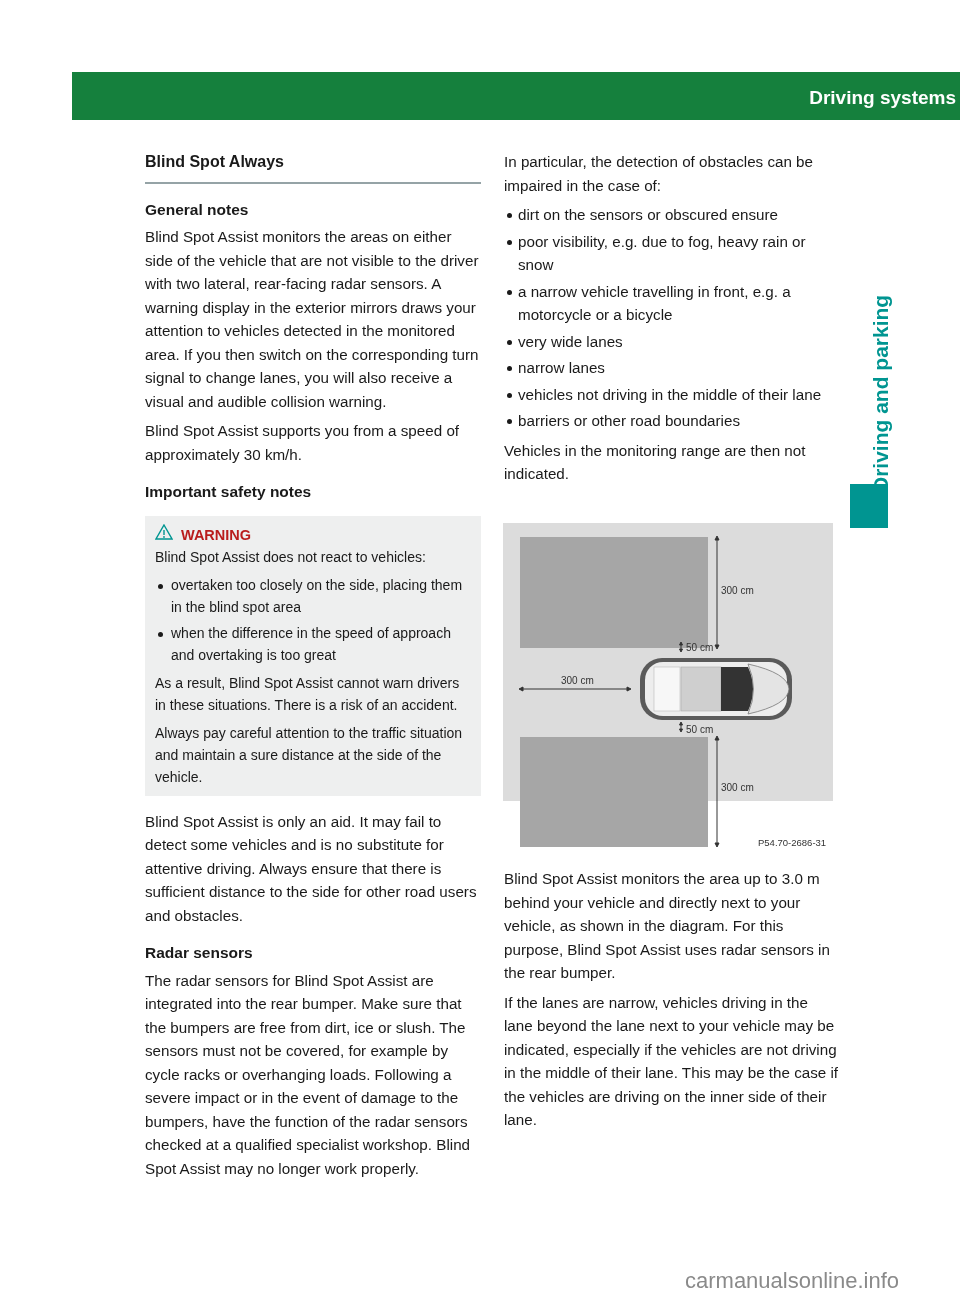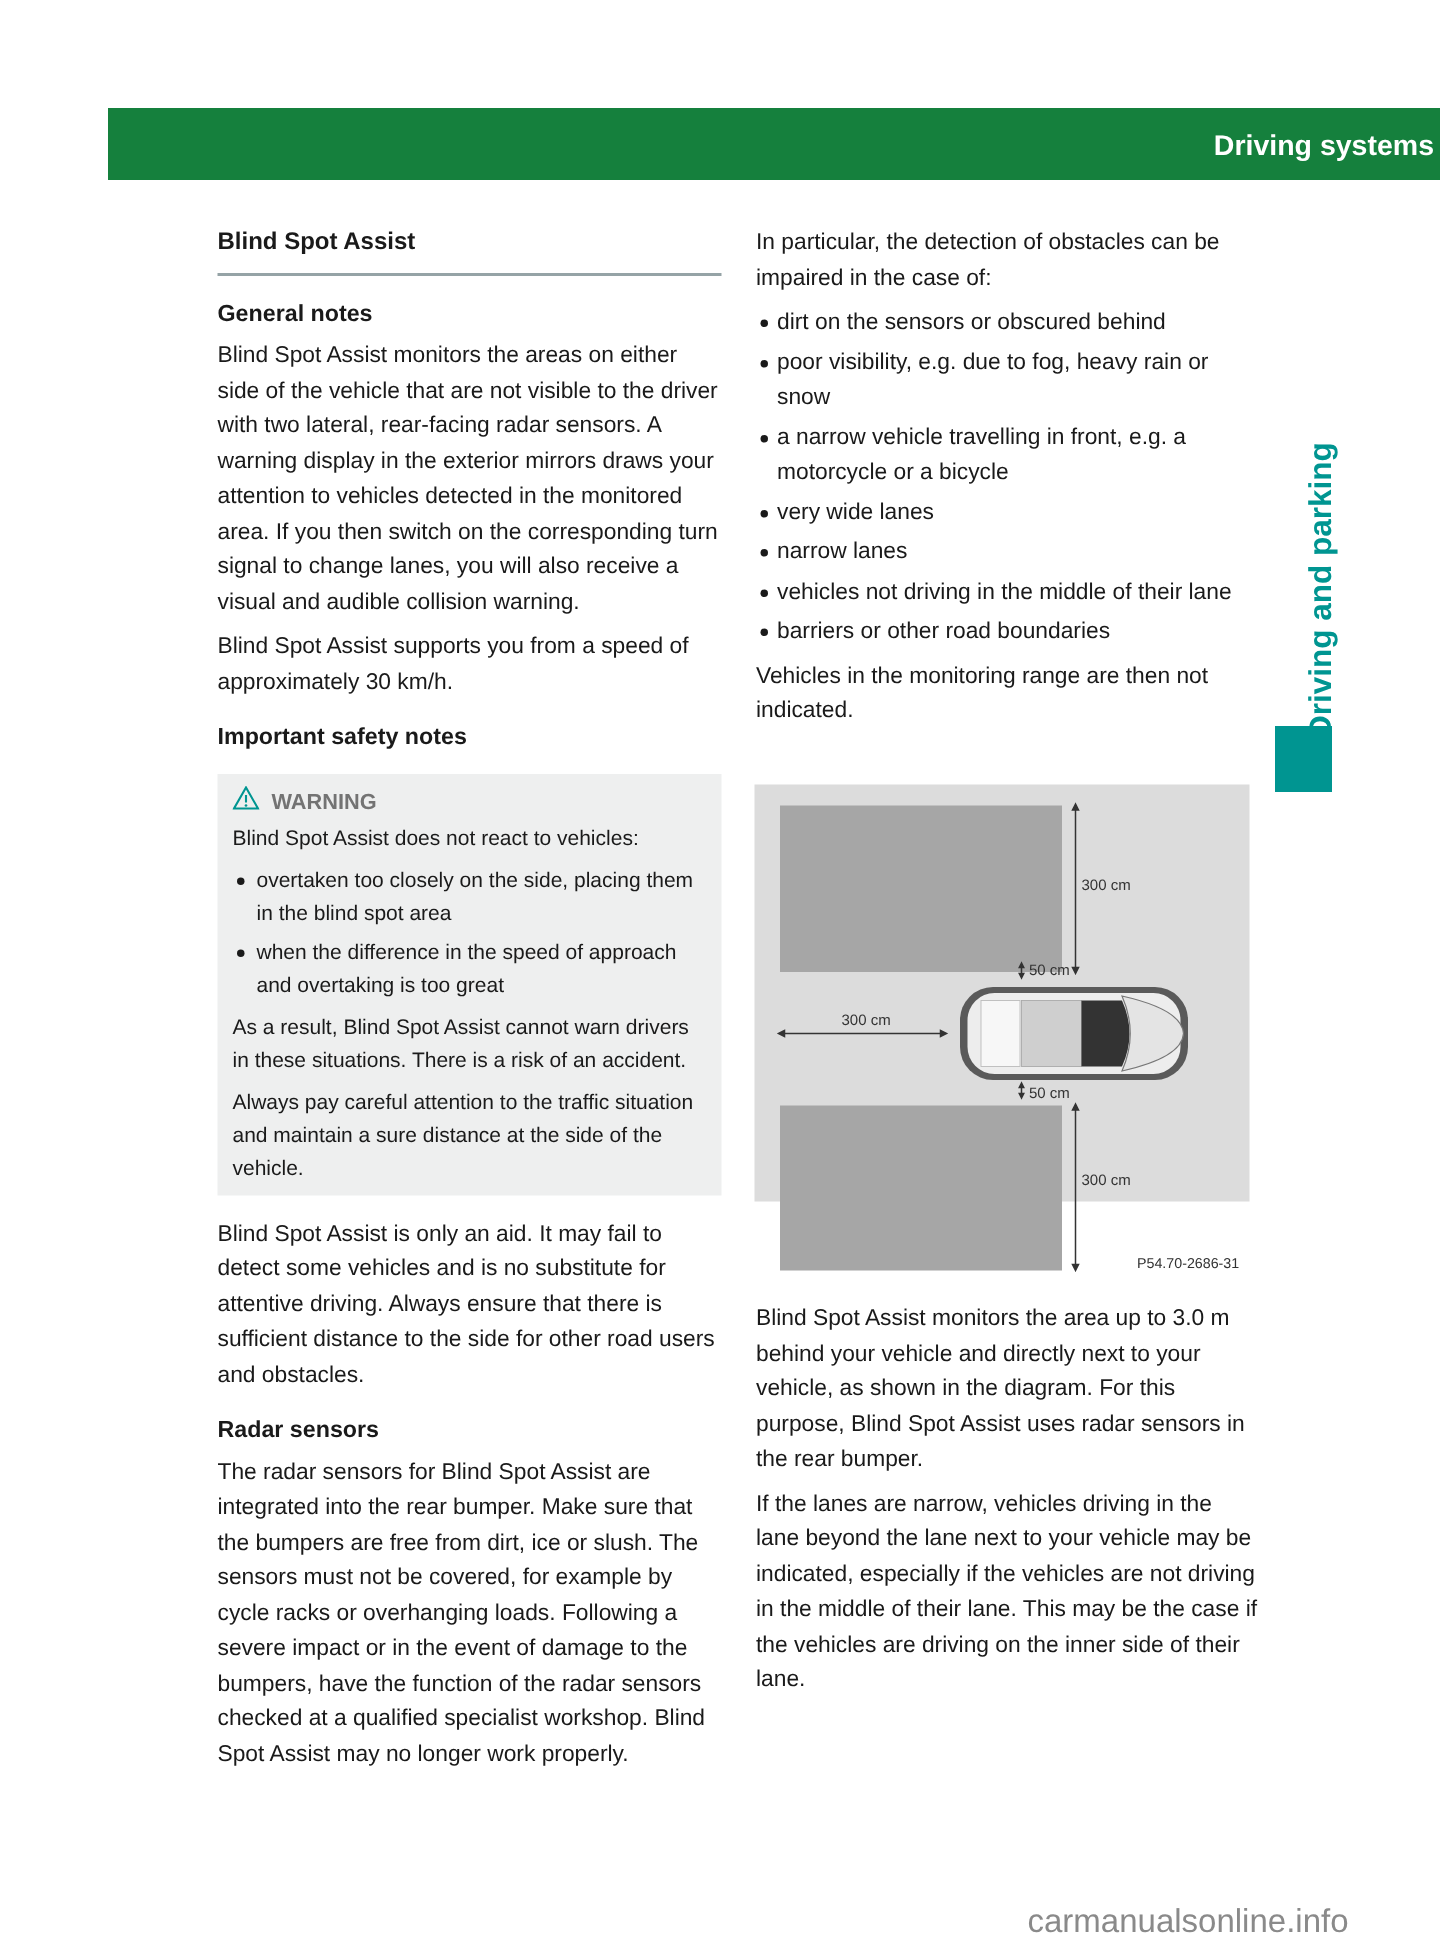--- a/index.html
+++ b/index.html
@@ -37,21 +37,21 @@
   .section-title {
     font-weight: bold; font-size: 16px; padding-bottom: 8px; border-bottom: 2px solid #95a3a6;
     margin-bottom: 14px;
   }
   .sub-title { font-weight: bold; font-size: 15.5px; margin: 0 0 4px 0; }
   p { margin: 0 0 6px 0; }
   .gap { height: 8px; }
   .warning-box {
     background: #eeefef; padding: 8px 10px 8px 10px; margin: 12px 0 14px 0; font-size: 14px; line-height: 22px;
   }
-  .warning-head { color: #737373; font-weight: bold; font-size: 14.5px; display: flex; gap: 8px; }
+  .warning-head { color: #b91c1c; font-weight: bold; font-size: 14.5px; display: flex; gap: 8px; }
   .warning-box p { margin: 0 0 6px 0; }
   ul.bullets { list-style: none; margin: 6px 0 6px 0; padding: 0; }
   ul.bullets li { position: relative; padding-left: 14px; margin-bottom: 3px; }
   ul.bullets li::before {
     content: ""; position: absolute; left: 3px; top: 10px; width: 5px; height: 5px; border-radius: 50%; background: #1a1a1a;
   }
   .warning-box ul.bullets li { padding-left: 16px; margin-bottom: 4px; }
   .diagram {
     position: absolute; left: 503px; top: 523px; width: 330px; height: 278px; background: #dcdcdc;
   }
@@ -68,21 +68,21 @@
   <div class="header-title">Driving systems</div>
   <div class="header-page">221</div>
 </div>
 
 <div class="side-tab">
   <div class="side-tab-text">Driving and parking</div>
 </div>
 <div class="side-square"></div>
 
 <div class="col col-left">
-  <div class="section-title">Blind Spot Assist</div>
+  <div class="section-title">Blind Spot Always</div>
 
   <div class="sub-title">General notes</div>
   <p>Blind Spot Assist monitors the areas on either side of the vehicle that are not visible to the driver with two lateral, rear-facing radar sensors. A warning display in the exterior mirrors draws your attention to vehicles detected in the monitored area. If you then switch on the corresponding turn signal to change lanes, you will also receive a visual and audible collision warning.</p>
   <p>Blind Spot Assist supports you from a speed of approximately 30 km/h.</p>
   <div class="gap"></div>
 
   <div class="sub-title">Important safety notes</div>
 
   <div class="warning-box">
     <div class="warning-head">
@@ -107,21 +107,21 @@
   <p>Blind Spot Assist is only an aid. It may fail to detect some vehicles and is no substitute for attentive driving. Always ensure that there is sufficient distance to the side for other road users and obstacles.</p>
   <div class="gap"></div>
 
   <div class="sub-title">Radar sensors</div>
   <p>The radar sensors for Blind Spot Assist are integrated into the rear bumper. Make sure that the bumpers are free from dirt, ice or slush. The sensors must not be covered, for example by cycle racks or overhanging loads. Following a severe impact or in the event of damage to the bumpers, have the function of the radar sensors checked at a qualified specialist workshop. Blind Spot Assist may no longer work properly.</p>
 </div>
 
 <div class="col col-right">
   <p>In particular, the detection of obstacles can be impaired in the case of:</p>
   <ul class="bullets">
-    <li>dirt on the sensors or obscured behind</li>
+    <li>dirt on the sensors or obscured ensure</li>
     <li>poor visibility, e.g. due to fog, heavy rain or snow</li>
     <li>a narrow vehicle travelling in front, e.g. a motorcycle or a bicycle</li>
     <li>very wide lanes</li>
     <li>narrow lanes</li>
     <li>vehicles not driving in the middle of their lane</li>
     <li>barriers or other road boundaries</li>
   </ul>
   <p>Vehicles in the monitoring range are then not indicated.</p>
 </div>
 

